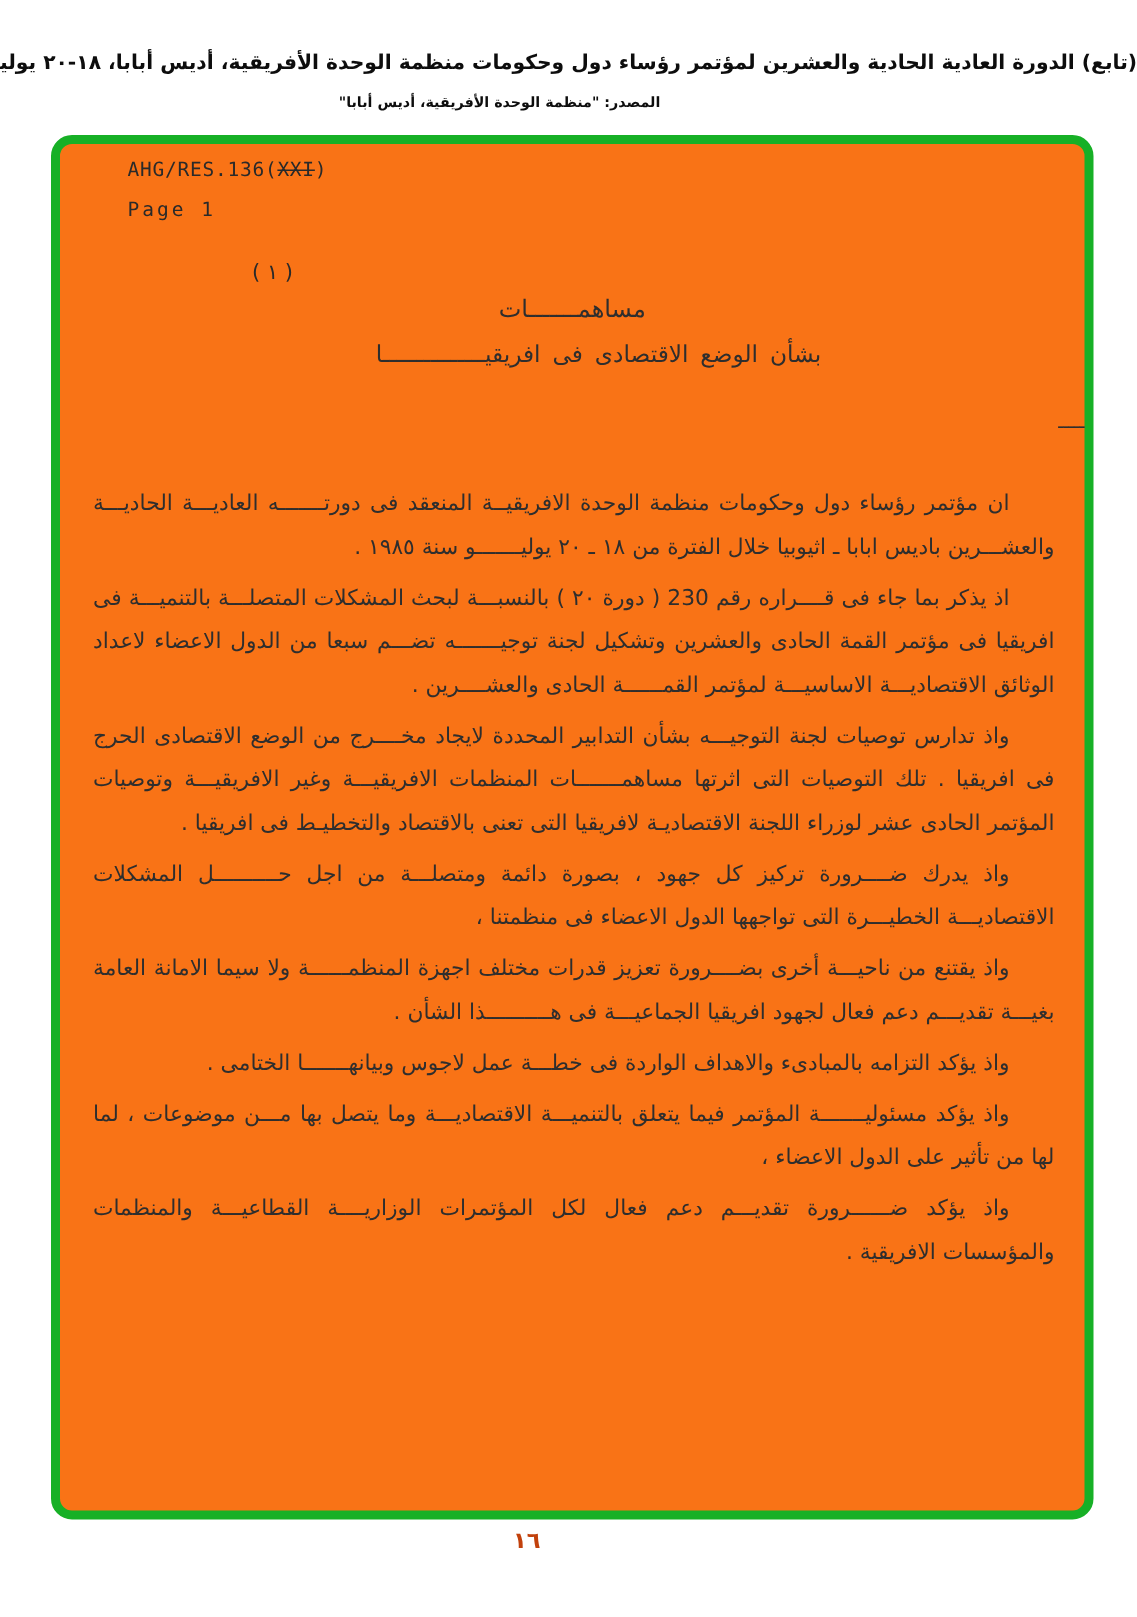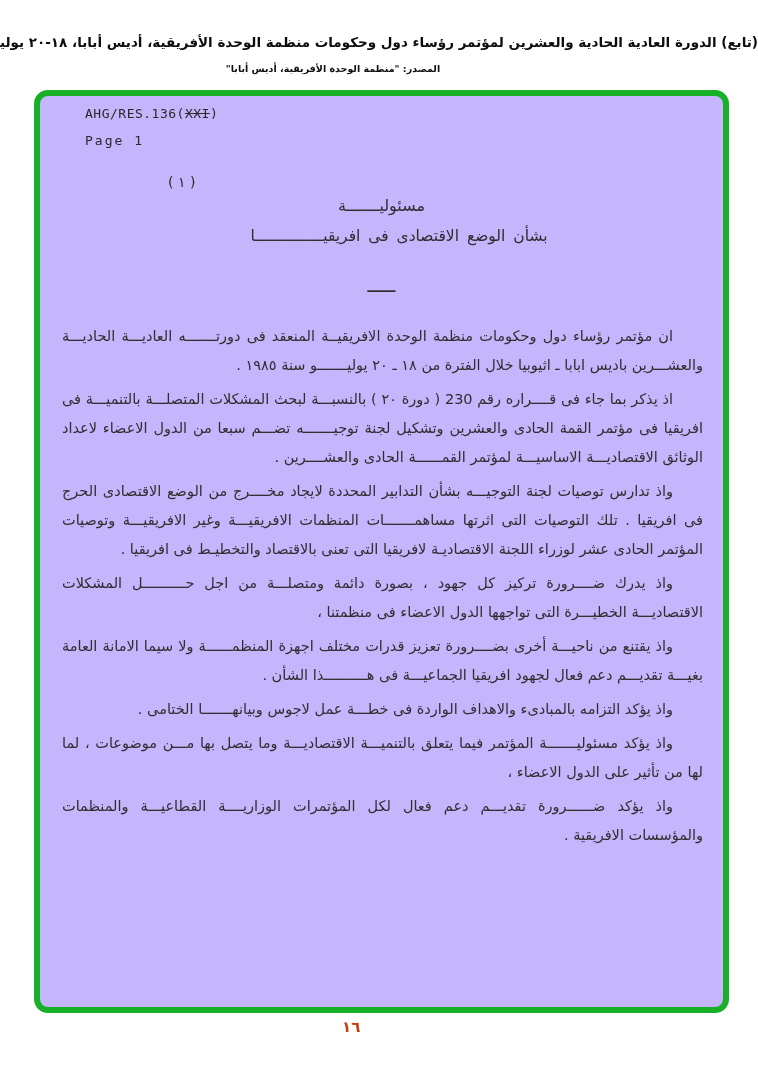--- a/index.html
+++ b/index.html
@@ -36,21 +36,21 @@
     white-space: nowrap;
   }
 
   
   .doc-frame {
     position: absolute;
     left: 34px; top: 90px;
     width: 695px; height: 923px;
     border: 6px solid #17b026;
     border-radius: 14px;
-    background: #c4b5fd;
+    background: #f97316;
   }
 
   
   .doc-ref {
     position: absolute;
     left: 45px; top: 10px;
     font-family: "DejaVu Sans Mono", monospace;
     font-size: 13px;
     color: #2a2a2a;
     letter-spacing: 0.5px;
@@ -87,23 +87,23 @@
     text-align: center;
     direction: rtl;
     font-size: 15.5px;
     color: #2e2e2e;
     word-spacing: 3px;
     margin-left: 35px;
   }
   .doc-divider {
     position: absolute;
     left: 0; right: 0; top: 178px;
-    text-align: center;
+    text-align: right;
     direction: rtl;
-    font-size: 19px;
+    font-size: 12px;
     color: #2e2e2e;
   }
 
   
   .doc-body {
     position: absolute;
     top: 226px; right: 20px; left: 22px;
     direction: rtl;
     text-align: justify;
     font-size: 14.5px;
@@ -135,21 +135,21 @@
 <div class="doc-frame" style="border-color: rgb(23, 176, 38);">
 
   <div class="doc-ref">
     <span>AHG/RES.136(</span><span class="struck">XXI</span><span>)</span>
   </div>
 
   <div class="doc-page">Page 1</div>
 
   <div class="item-number">( ١ )</div>
 
-  <div class="doc-title">مسئوليـــــــة</div>
+  <div class="doc-title">مساهمـــــــات</div>
 
   <div class="doc-subtitle">بشأن الوضع  الاقتصادى فى افريقيـــــــــــــــا</div>
 
   <div class="doc-divider">ـــــ</div>
 
   <div class="doc-body">
     <p>ان مؤتمر رؤساء دول وحكومات منظمة الوحدة الافريقيــة المنعقد فى دورتـــــــه العاديـــة الحاديـــة والعشـــرين باديس ابابا ـ اثيوبيا خلال الفترة من ١٨ ـ ٢٠ يوليـــــــو سنة ١٩٨٥ .</p>
     <p>اذ يذكر بما جاء فى قــــراره رقم 230 ( دورة ٢٠ )  بالنسبـــة لبحث المشكلات المتصلـــة بالتنميـــة فى افريقيا فى مؤتمر القمة الحادى والعشرين وتشكيل لجنة توجيـــــــه تضـــم سبعا من الدول الاعضاء لاعداد الوثائق الاقتصاديـــة الاساسيـــة لمؤتمر القمــــــة الحادى والعشــــرين .</p>
     <p>واذ تدارس توصيات لجنة التوجيـــه بشأن التدابير المحددة لايجاد مخــــرج من الوضع الاقتصادى الحرج فى افريقيا . تلك التوصيات التى اثرتها مساهمـــــــات المنظمات الافريقيـــة وغير الافريقيـــة وتوصيات المؤتمر الحادى عشر لوزراء اللجنة الاقتصاديـة لافريقيا التى تعنى بالاقتصاد  والتخطيـط  فى افريقيا .</p>
     <p>واذ يدرك ضــــرورة تركيز كل جهود ، بصورة دائمة ومتصلـــة من اجل حــــــــــل المشكلات الاقتصاديـــة الخطيـــرة التى تواجهها الدول الاعضاء فى منظمتنا ،</p>

